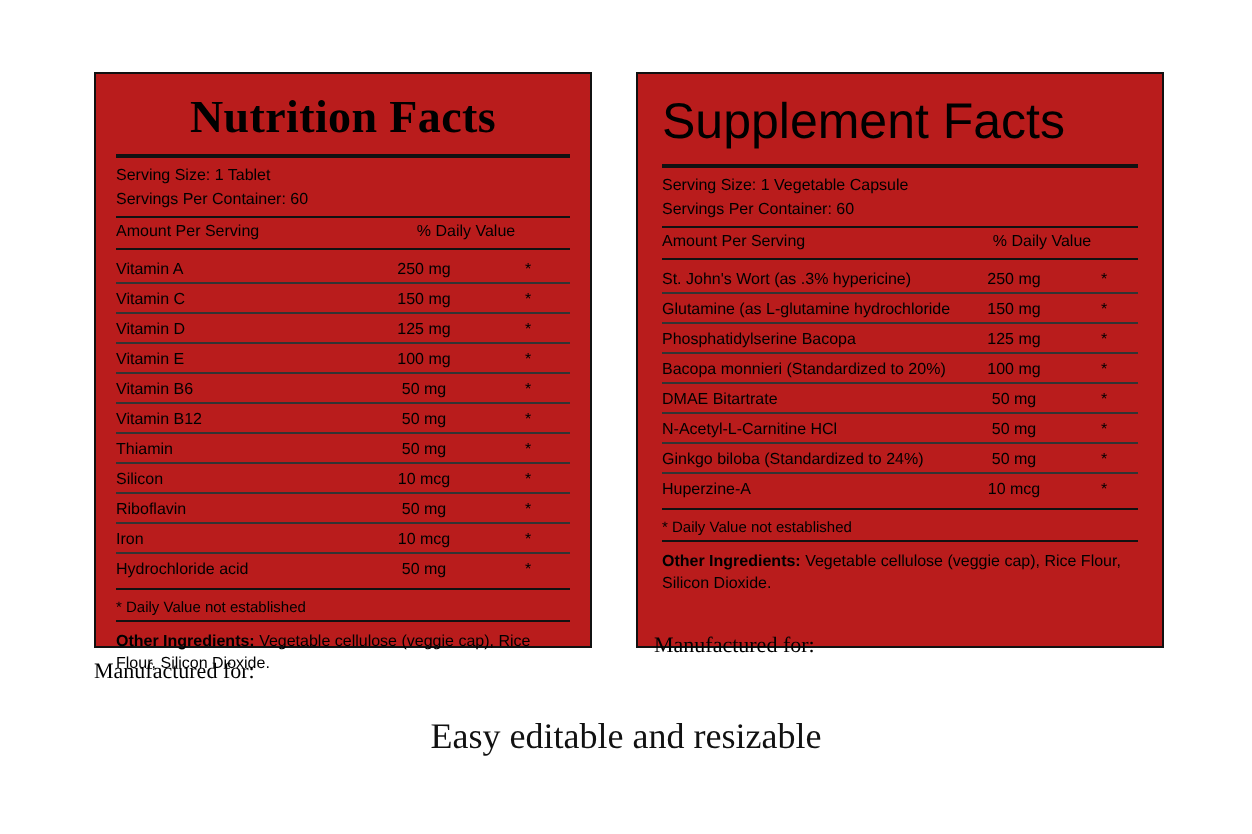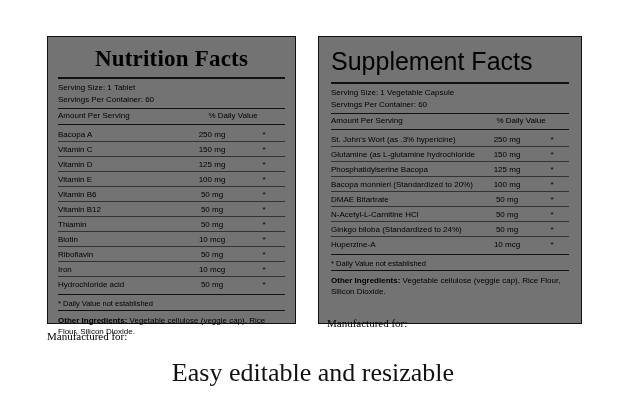--- a/index.html
+++ b/index.html
@@ -12,21 +12,21 @@
     background: #ffffff;
     font-family: "Liberation Sans", sans-serif;
     color: #000000;
     overflow: hidden;
     position: relative;
   }
 
   .panel {
     position: absolute;
     border: 1.5px solid #111;
-    background: #737373;
+    background: #b91c1c;
     box-sizing: border-box;
   }
 
   
   #nutrition-panel {
     left: 47px;
     top: 36px;
     width: 249px;
     height: 288px;
     padding: 8px 10px 6px 10px;
@@ -125,42 +125,42 @@
   #mfg-left { left: 47px; top: 330px; }
   #mfg-right { left: 327px; top: 317px; }
 
   #tagline {
     position: absolute;
     left: 0;
     right: 0;
     top: 358px;
     text-align: center;
     font-family: "Liberation Serif", serif;
-    font-size: 26px;
+    font-size: 18px;
     color: #111;
   }
 </style>
 </head>
 <body>
 
 <div class="panel" id="nutrition-panel">
   <div class="title">Nutrition Facts</div>
   <div class="rule-thick"></div>
   <div class="serving-line">Serving Size: 1 Tablet</div>
   <div class="serving-line">Servings Per Container: 60</div>
   <div class="rule-med"></div>
   <div class="col-head">
     <div class="ch-amount">Amount Per Serving</div>
     <div class="ch-dv">% Daily  Value</div>
   </div>
   <div class="rule-thin"></div>
   <table class="facts">
     <tbody>
       <tr>
-        <td class="name">Bacopa A</td>
+        <td class="name">Vitamin A</td>
         <td class="amount">250 mg</td>
         <td class="dv">*</td>
       </tr>
       <tr>
         <td class="name">Vitamin C</td>
         <td class="amount">150 mg</td>
         <td class="dv">*</td>
       </tr>
       <tr>
         <td class="name">Vitamin D</td>
@@ -181,21 +181,21 @@
         <td class="name">Vitamin B12</td>
         <td class="amount">50 mg</td>
         <td class="dv">*</td>
       </tr>
       <tr>
         <td class="name">Thiamin</td>
         <td class="amount">50 mg</td>
         <td class="dv">*</td>
       </tr>
       <tr>
-        <td class="name">Biotin</td>
+        <td class="name">Silicon</td>
         <td class="amount">10 mcg</td>
         <td class="dv">*</td>
       </tr>
       <tr>
         <td class="name">Riboflavin</td>
         <td class="amount">50 mg</td>
         <td class="dv">*</td>
       </tr>
       <tr>
         <td class="name">Iron</td>

